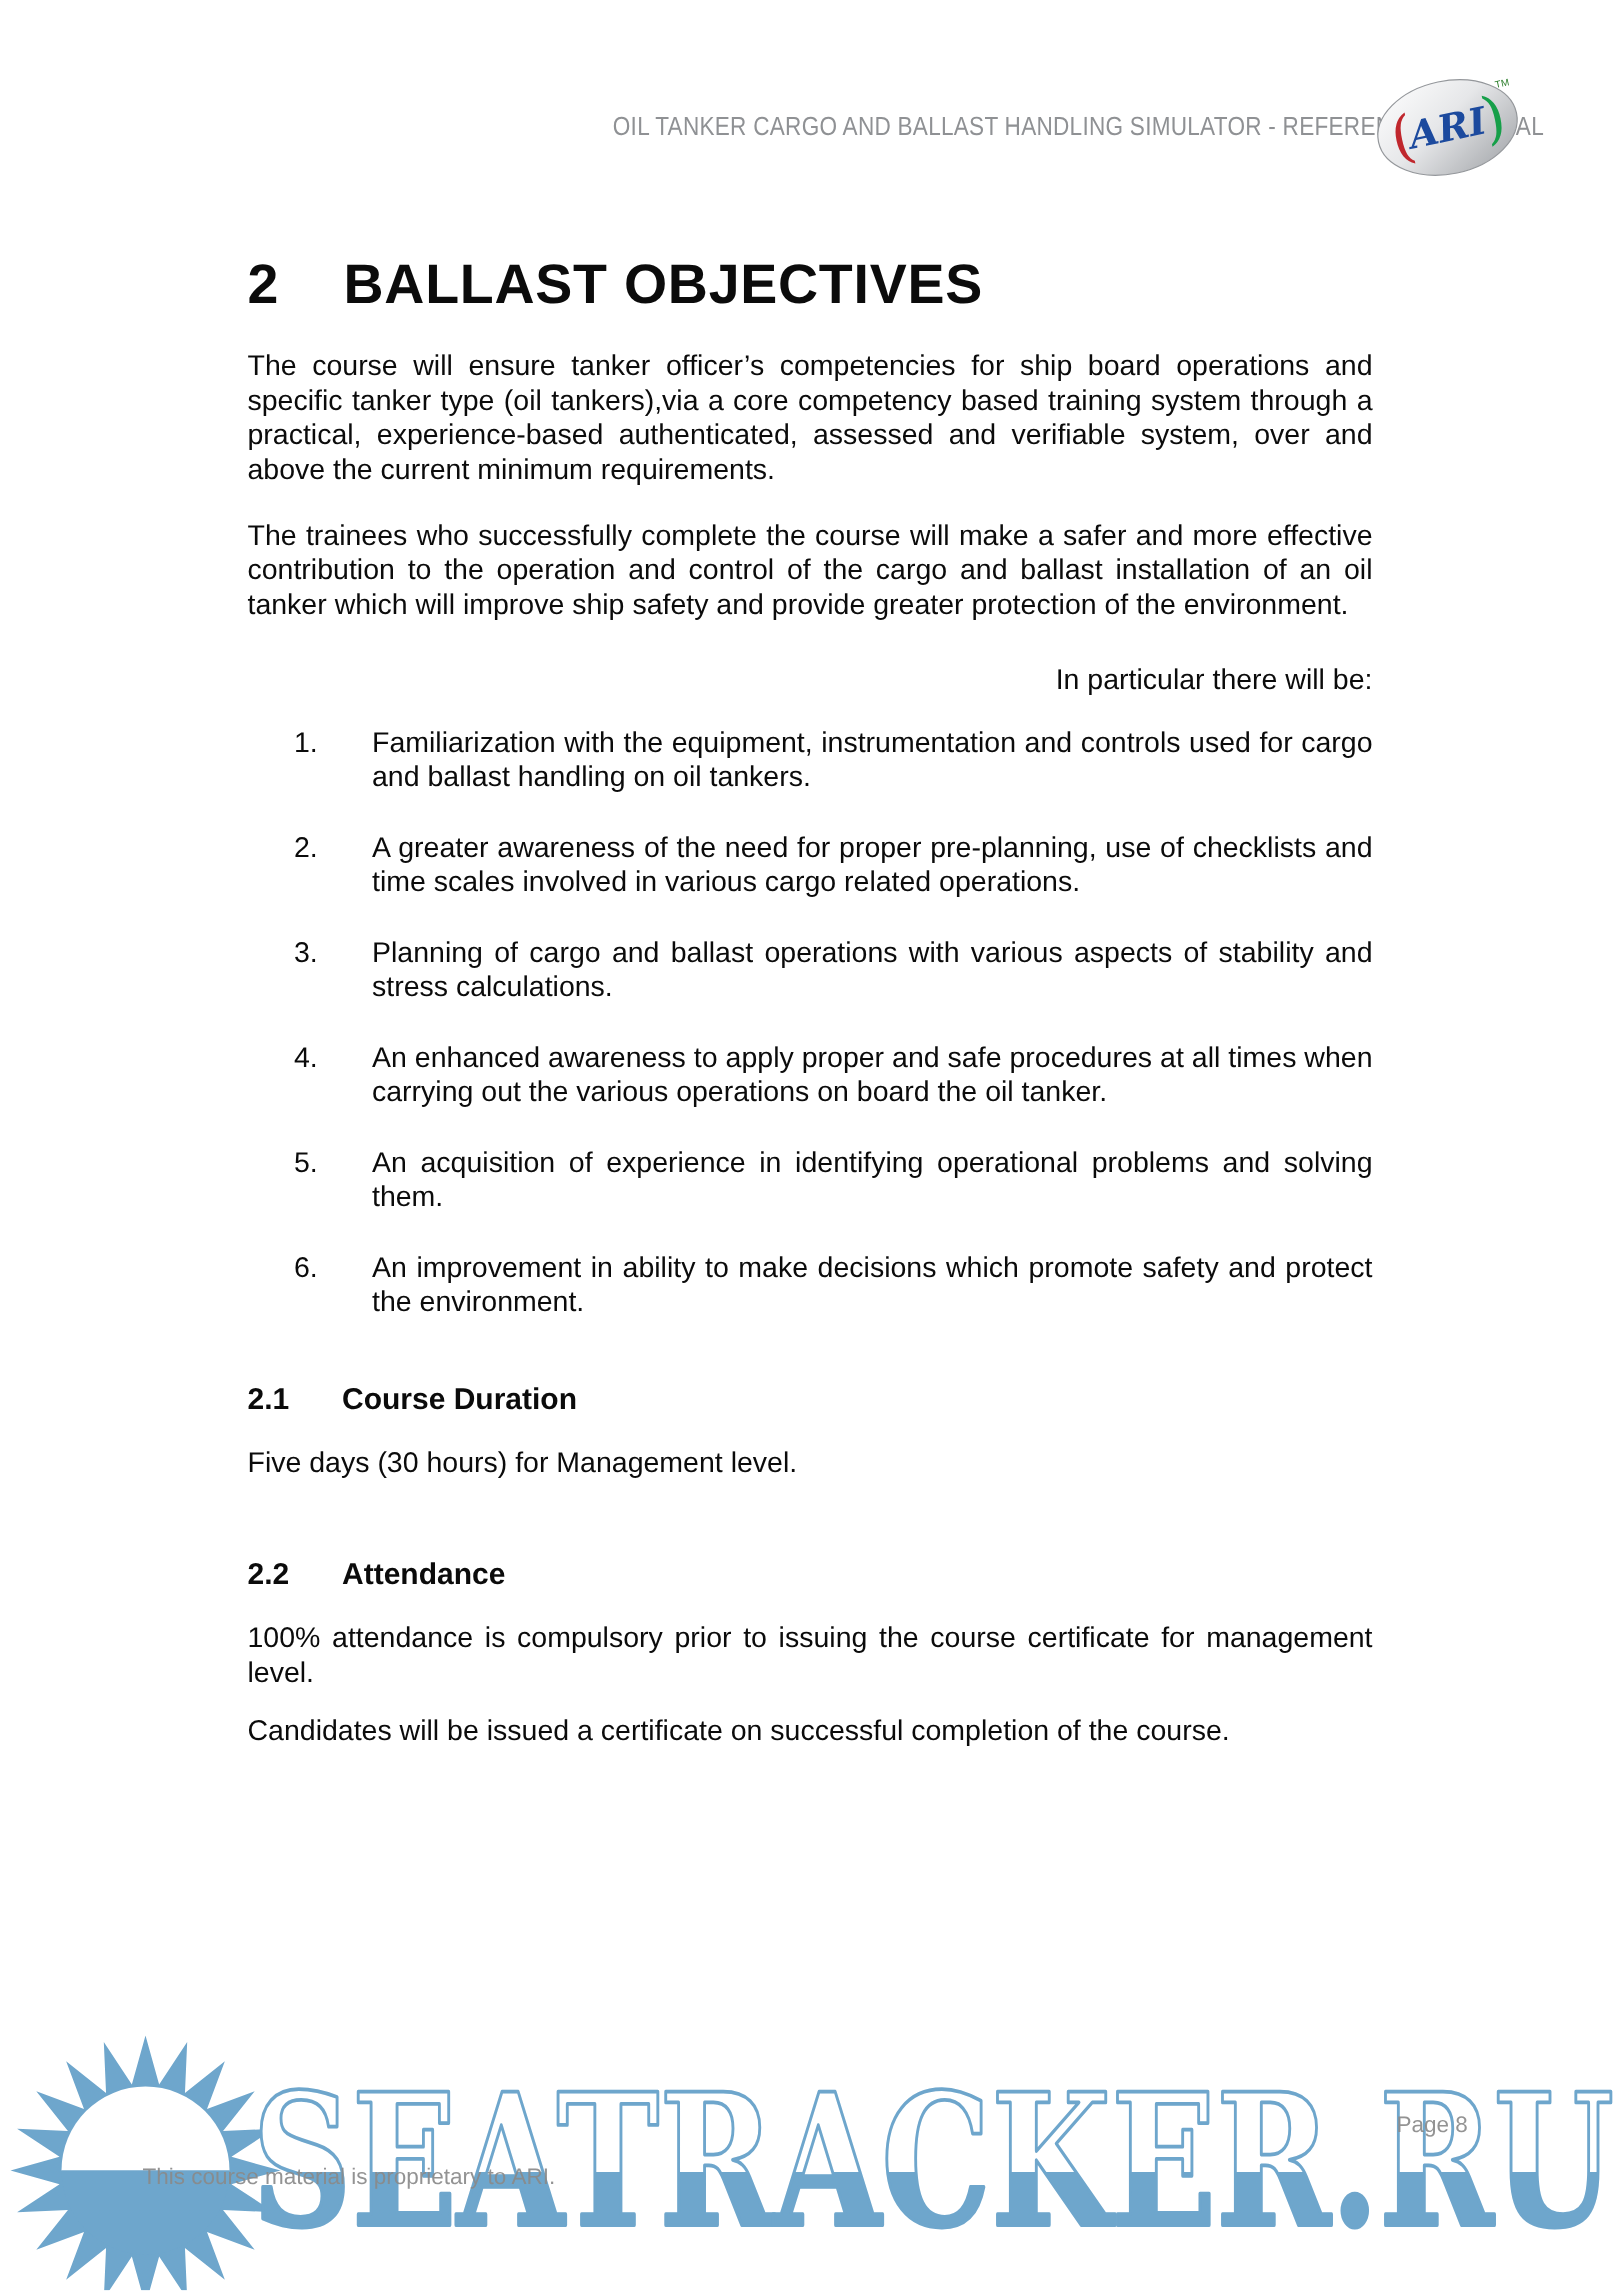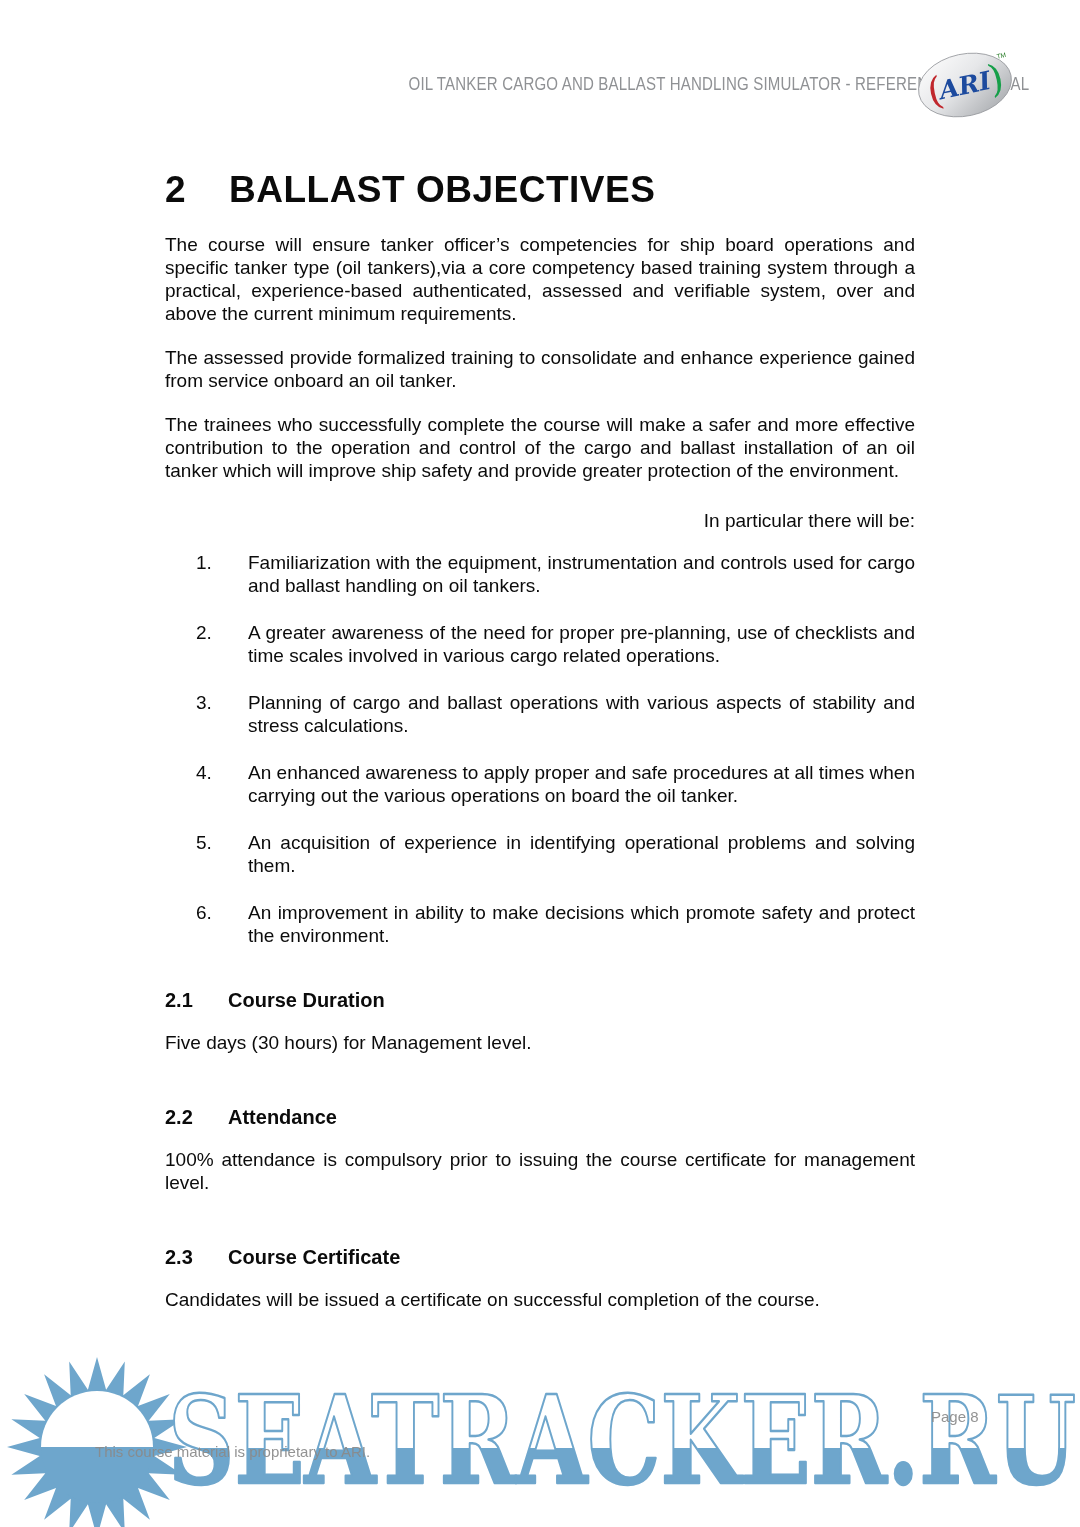--- a/index.html
+++ b/index.html
@@ -78,21 +78,20 @@
   </svg>
 
   <div class="content">
 
     <div class="title-row">
       <span class="title-num">2</span>
       <span>BALLAST OBJECTIVES</span>
     </div>
 
     <p class="body first">The course will ensure tanker officer’s competencies for ship board operations and specific tanker type (oil tankers),via a core competency based training system through a practical, experience-based authenticated, assessed and verifiable system, over and above the current minimum requirements.</p>
-    <p class="body">The assessed provide formalized training to consolidate and enhance experience gained from service onboard an oil tanker.</p>
     <p class="body">The trainees who successfully complete the course will make a safer and more effective contribution to the operation and control of the cargo and ballast installation of an oil tanker which will improve ship safety and provide greater protection of the environment.</p>
     <p class="body intro">In particular there will be:</p>
 
     <div class="obj-list">
       <div class="obj-item">
         <span class="obj-num">1.</span>
         <div class="obj-text">Familiarization with the equipment, instrumentation and controls used for cargo and ballast handling on oil tankers.</div>
       </div>
       <div class="obj-item">
         <span class="obj-num">2.</span>
@@ -121,24 +120,20 @@
       <span>Course Duration</span>
     </div>
     <p class="body sec-body">Five days (30 hours) for Management level.</p>
 
     <div class="sec-heading">
       <span class="sec-num">2.2</span>
       <span>Attendance</span>
     </div>
     <p class="body sec-body">100% attendance is compulsory prior to issuing the course certificate for management level.</p>
 
-    <div class="sec-heading">
-      <span class="sec-num">2.3</span>
-      <span>Course Certificate</span>
-    </div>
     <p class="body sec-body sec-body-last">Candidates will be issued a certificate on successful completion of the course.</p>
 
   </div>
 
   <svg class="watermark-svg" viewBox="0 0 1080 170">
     <defs>
       <linearGradient id="halffill" gradientUnits="userSpaceOnUse" x1="0" y1="38" x2="0" y2="126">
         <stop offset="0" stop-color="#ffffff"></stop>
         <stop offset="0.60" stop-color="#ffffff"></stop>
         <stop offset="0.60" stop-color="#6EA6CC"></stop>

